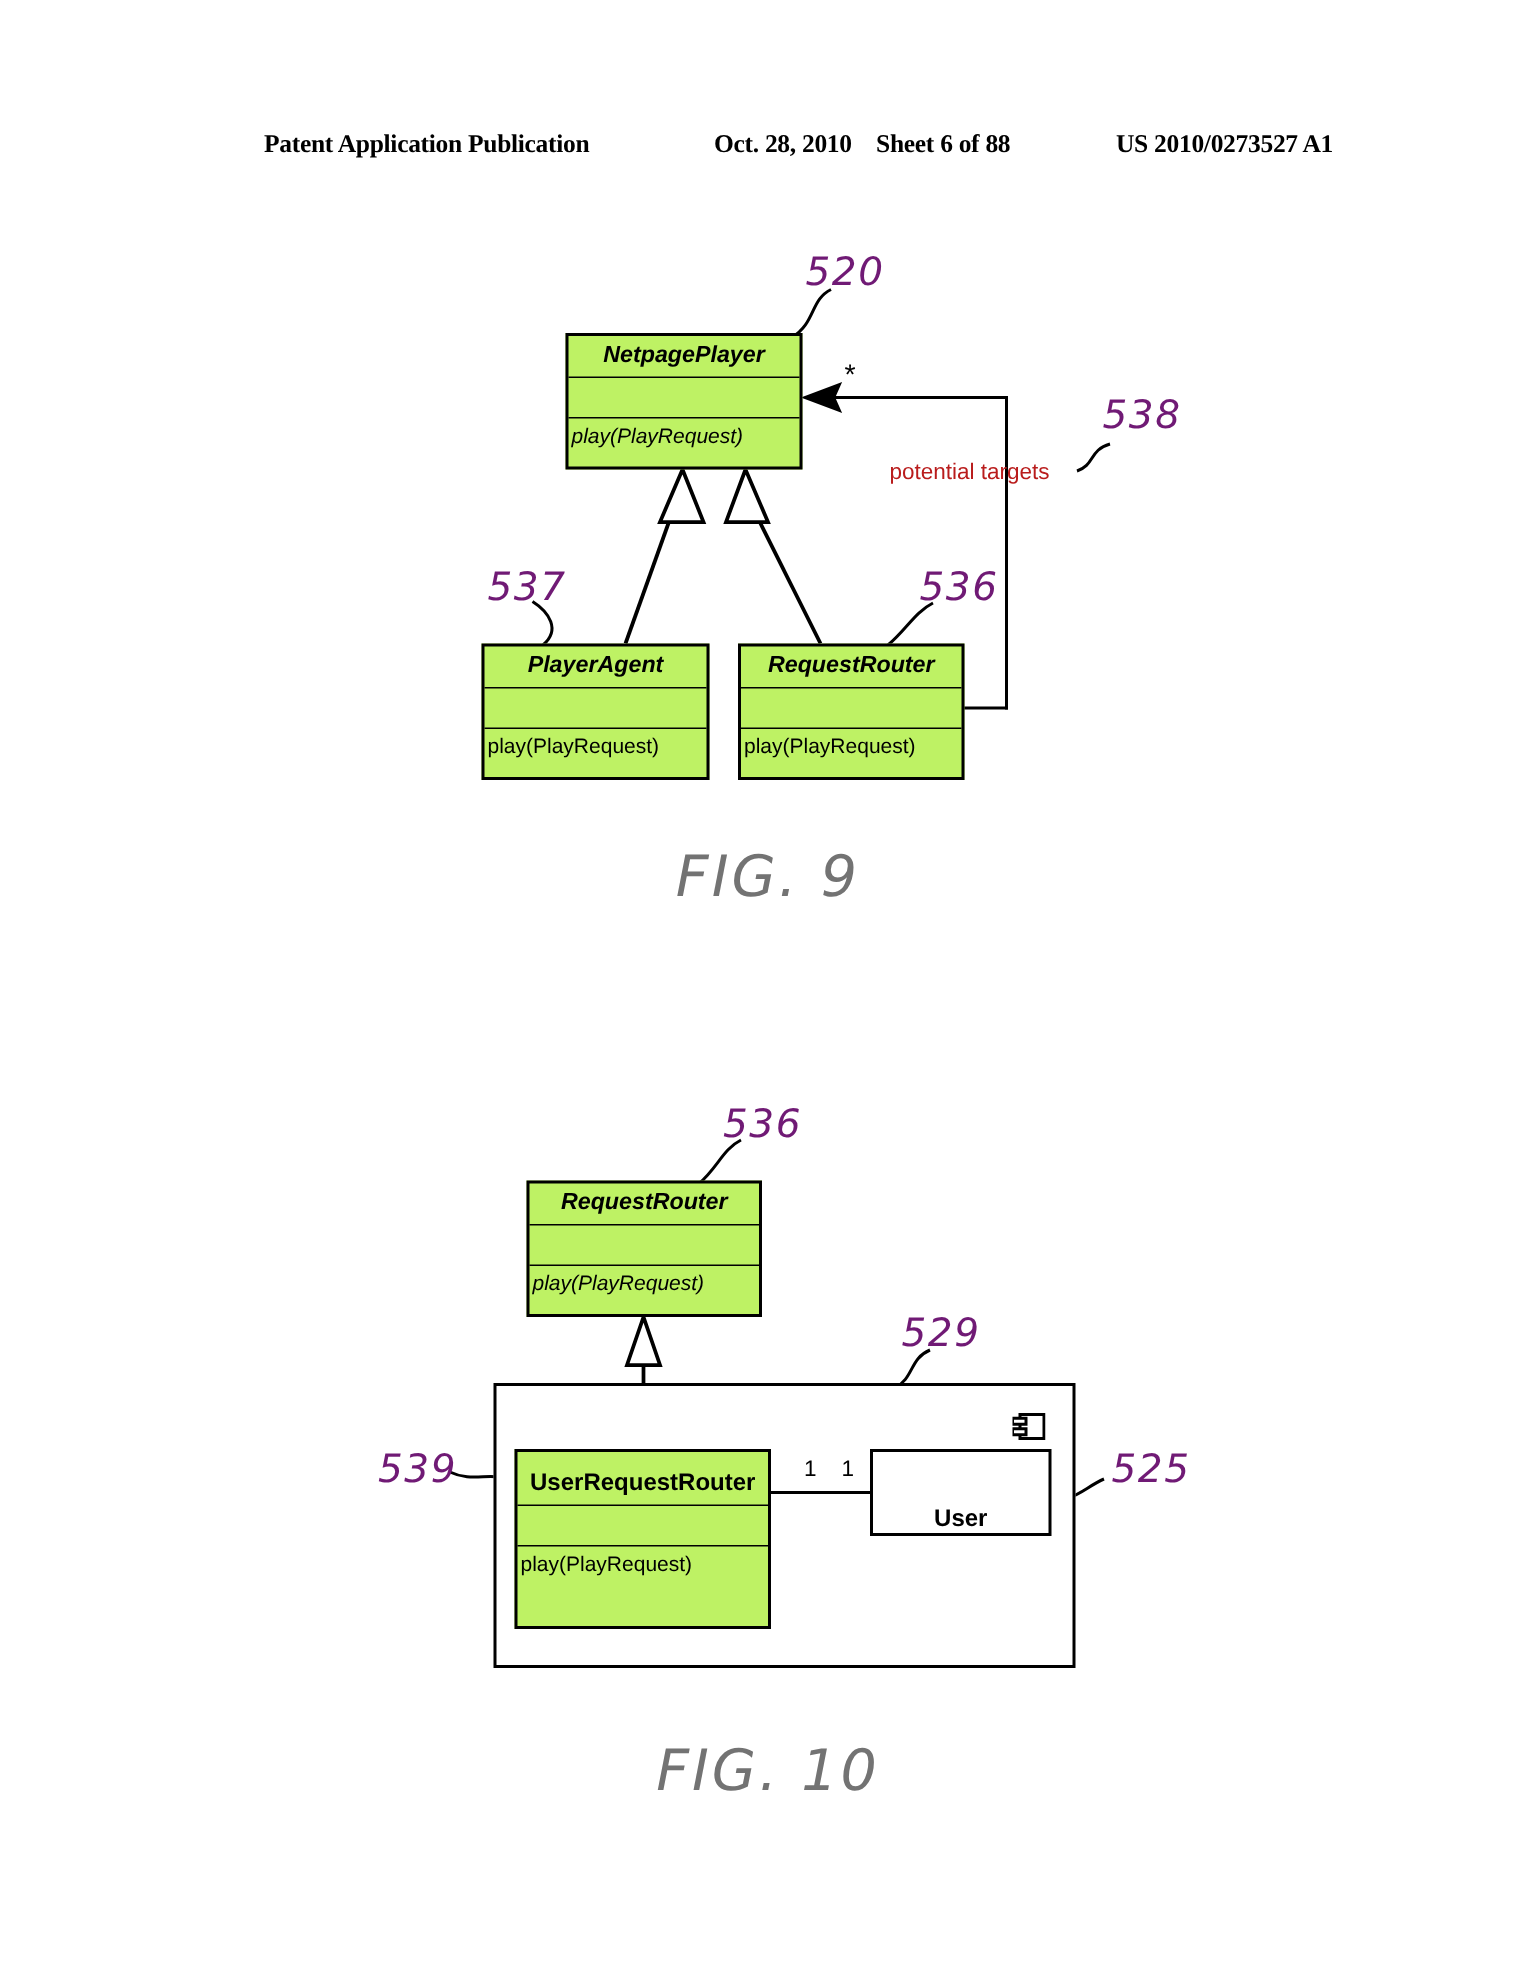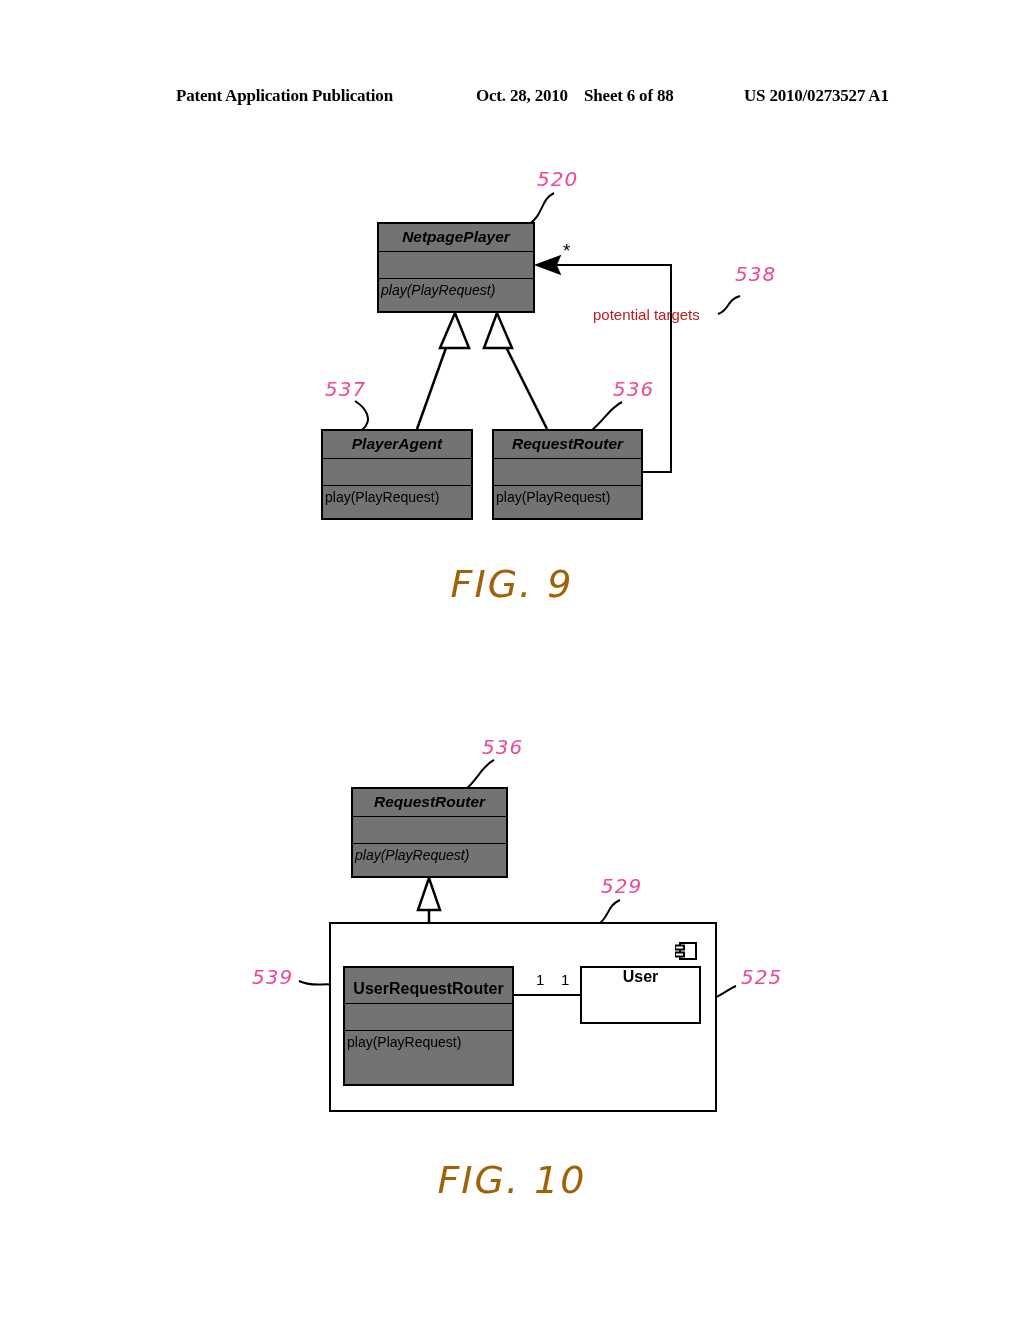--- a/index.html
+++ b/index.html
@@ -44,28 +44,28 @@
   }
   .fig-caption {
     position: absolute;
     width: 100%;
     text-align: center;
     font-family: "DejaVu Sans", sans-serif;
     font-style: italic;
     font-weight: 300;
     font-size: 38px;
     letter-spacing: 2px;
-    color: #a16207;
+    color: #737373;
   }
 
   
   .uml-class {
     position: absolute;
     border: 2px solid #000;
-    background: #737373;
+    background: #bef264;
     box-sizing: border-box;
   }
   .uml-name {
     text-align: center;
     font-size: 15.5px;
     font-weight: bold;
     font-style: italic;
     padding: 4px 2px 5px 2px;
     border-bottom: 1.5px solid #000;
     white-space: nowrap;
@@ -86,21 +86,21 @@
   }
   .uml-ops.plain { font-style: normal; }
 
   
   .plain-box {
     position: absolute;
     border: 2px solid #000;
     background: #fff;
     box-sizing: border-box;
     display: flex;
-    align-items: flex-start;
+    align-items: flex-end;
     justify-content: center;
     font-size: 16px;
     font-weight: bold;
   }
 
   
   .uml-package {
     position: absolute;
     border: 2px solid #000;
     background: #fff;
@@ -137,24 +137,24 @@
     overflow: visible;
     pointer-events: none;
   }
 
   
   .ref-num {
     position: absolute;
     font-family: "DejaVu Sans", sans-serif;
     font-style: italic;
     font-weight: 300;
-    font-size: 20px;
+    font-size: 26px;
     letter-spacing: 1px;
     white-space: nowrap;
-    color: #ec4899;
+    color: #701a75;
   }
 
   
   .free-label {
     position: absolute;
     font-size: 15px;
     white-space: nowrap;
     color: #b91c1c;
   }
   .mult {

